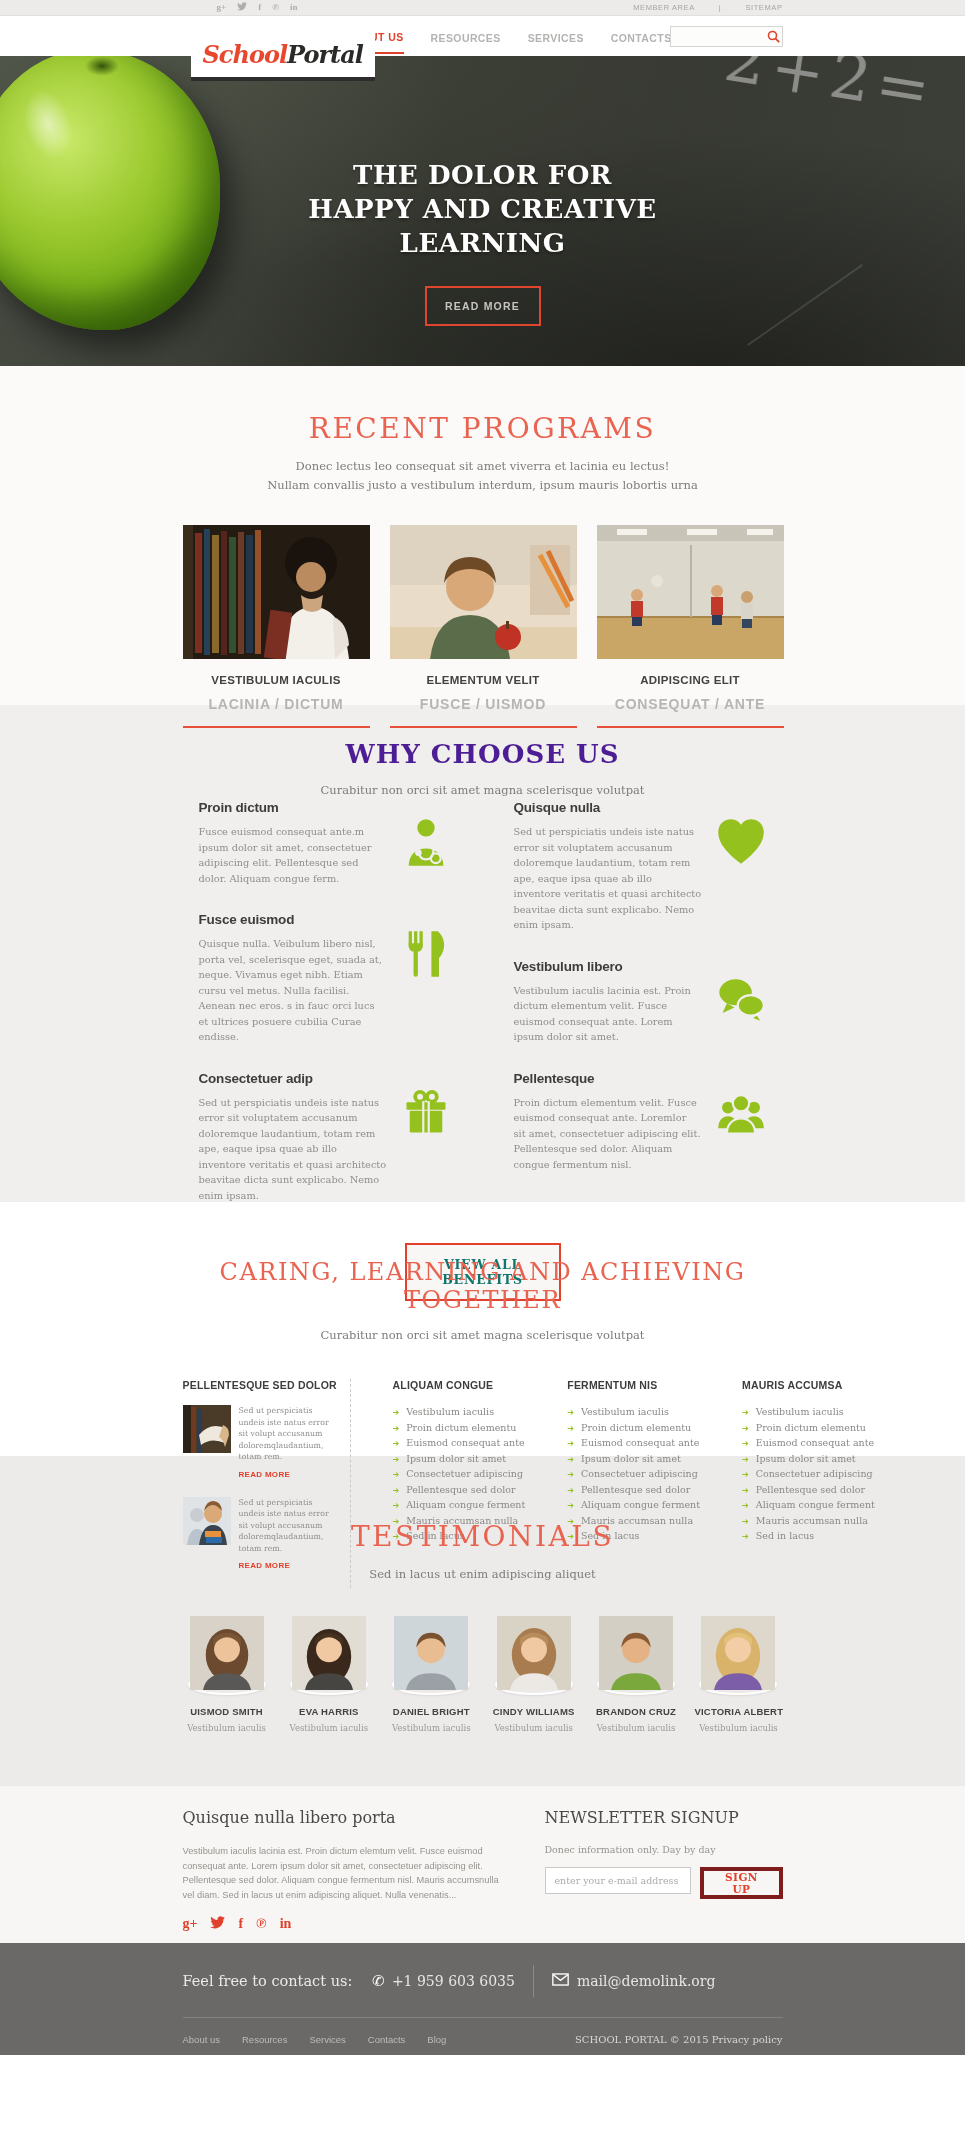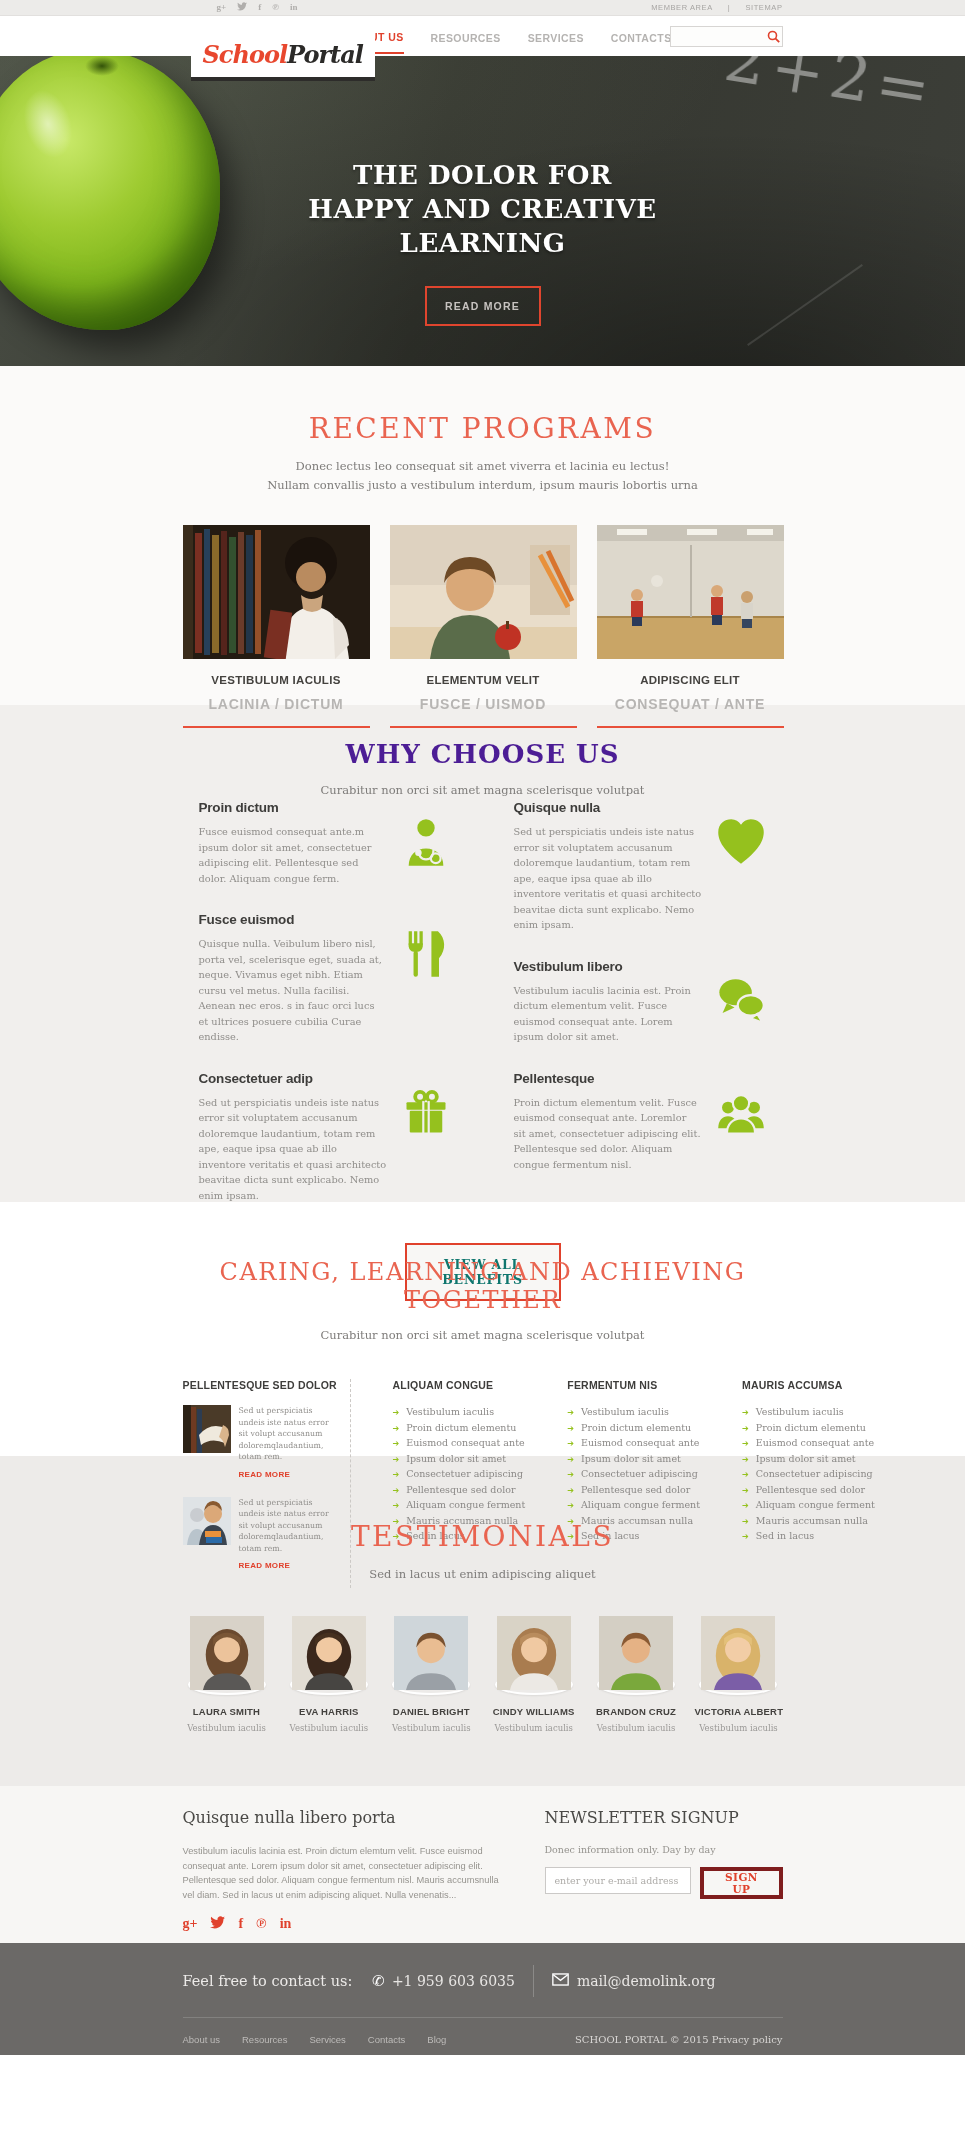--- a/index.html
+++ b/index.html
@@ -4,21 +4,21 @@
 <style>
   * { box-sizing: border-box; margin: 0; padding: 0; }
   html,body { width: 965px; background:#fff; font-family:"Liberation Sans", sans-serif; }
   .wrap { width: 600px; margin: 0 auto; position: relative; }
 
   
   .topbar { height: 16px; background:#ecebe9; border-bottom:1px solid #e2e0de; }
   .topbar .wrap { display:flex; align-items:center; height:100%; }
   .soc-gray { display:flex; gap:11px; margin-left:34px; }
   .soc-gray .sicon { color:#b0aeac; font-size:9px; font-weight:bold; line-height:10px; font-family:"Liberation Serif",serif; cursor:pointer; }
-  .member-links { margin-left:auto; font-size:7.5px; letter-spacing:.6px; color:#a7a5a3; display:flex; gap:15px; align-items:center; }
+  .member-links { margin-left:auto; font-size:7.5px; letter-spacing:.6px; color:#a7a5a3; display:flex; gap:24px; align-items:center; }
   .member-links span { cursor:pointer; }
 
   
   .header { height: 40px; background:#fff; position:relative; z-index:10; }
   .logo-tab { position:absolute; left:8px; top:16px; height:49px; background:#fff; padding:8px 12px 0 12px; border-bottom:4px solid #2d2c2a; z-index:12; }
   .logo { font-family:"DejaVu Serif", serif; font-style:italic; font-weight:bold; font-size:24px; letter-spacing:-1px; white-space:nowrap; }
   .logo .l1 { color:#e8472e; }
   .logo .l2 { color:#2b2a28; }
   .mainnav { position:absolute; left:163px; top:0; height:40px; display:flex; align-items:center; gap:27px; }
   .mainnav .nav-item { font-size:10.5px; font-weight:bold; letter-spacing:.4px; color:#b5b3b1; cursor:pointer; padding:13px 0 9px 0; }
@@ -487,21 +487,21 @@
       <div class="t-person">
         <span class="t-avatar">
           <svg width="74" height="74" viewBox="0 0 80 80">
               <rect width="80" height="80" fill="#d8d2c8"></rect>
               <ellipse cx="40" cy="42" rx="23" ry="28" fill="#6b4a2f"></ellipse>
               <circle cx="40" cy="36" r="14" fill="#ecc39b"></circle>
               <path d="M25 32 q15 -18 30 0 l0 -8 q-15 -12 -30 0 z" fill="#7a5636"></path>
               <path d="M14 80 q4 -18 26 -18 q22 0 26 18 z" fill="#5a5856"></path>
             </svg>
         </span>
-        <div class="t-name">LAURA SMITH</div>
+        <div class="t-name">UISMOD SMITH</div>
         <div class="t-role">Vestibulum iaculis</div>
       </div>
       <div class="t-person">
         <span class="t-avatar">
           <svg width="74" height="74" viewBox="0 0 80 80">
               <rect width="80" height="80" fill="#e2ddd4"></rect>
               <ellipse cx="40" cy="44" rx="24" ry="30" fill="#3b281c"></ellipse>
               <circle cx="40" cy="36" r="14" fill="#f0c9a2"></circle>
               <path d="M25 32 q15 -18 30 0 l0 -8 q-15 -12 -30 0 z" fill="#46301f"></path>
               <path d="M14 80 q4 -18 26 -18 q22 0 26 18 z" fill="#474542"></path>

